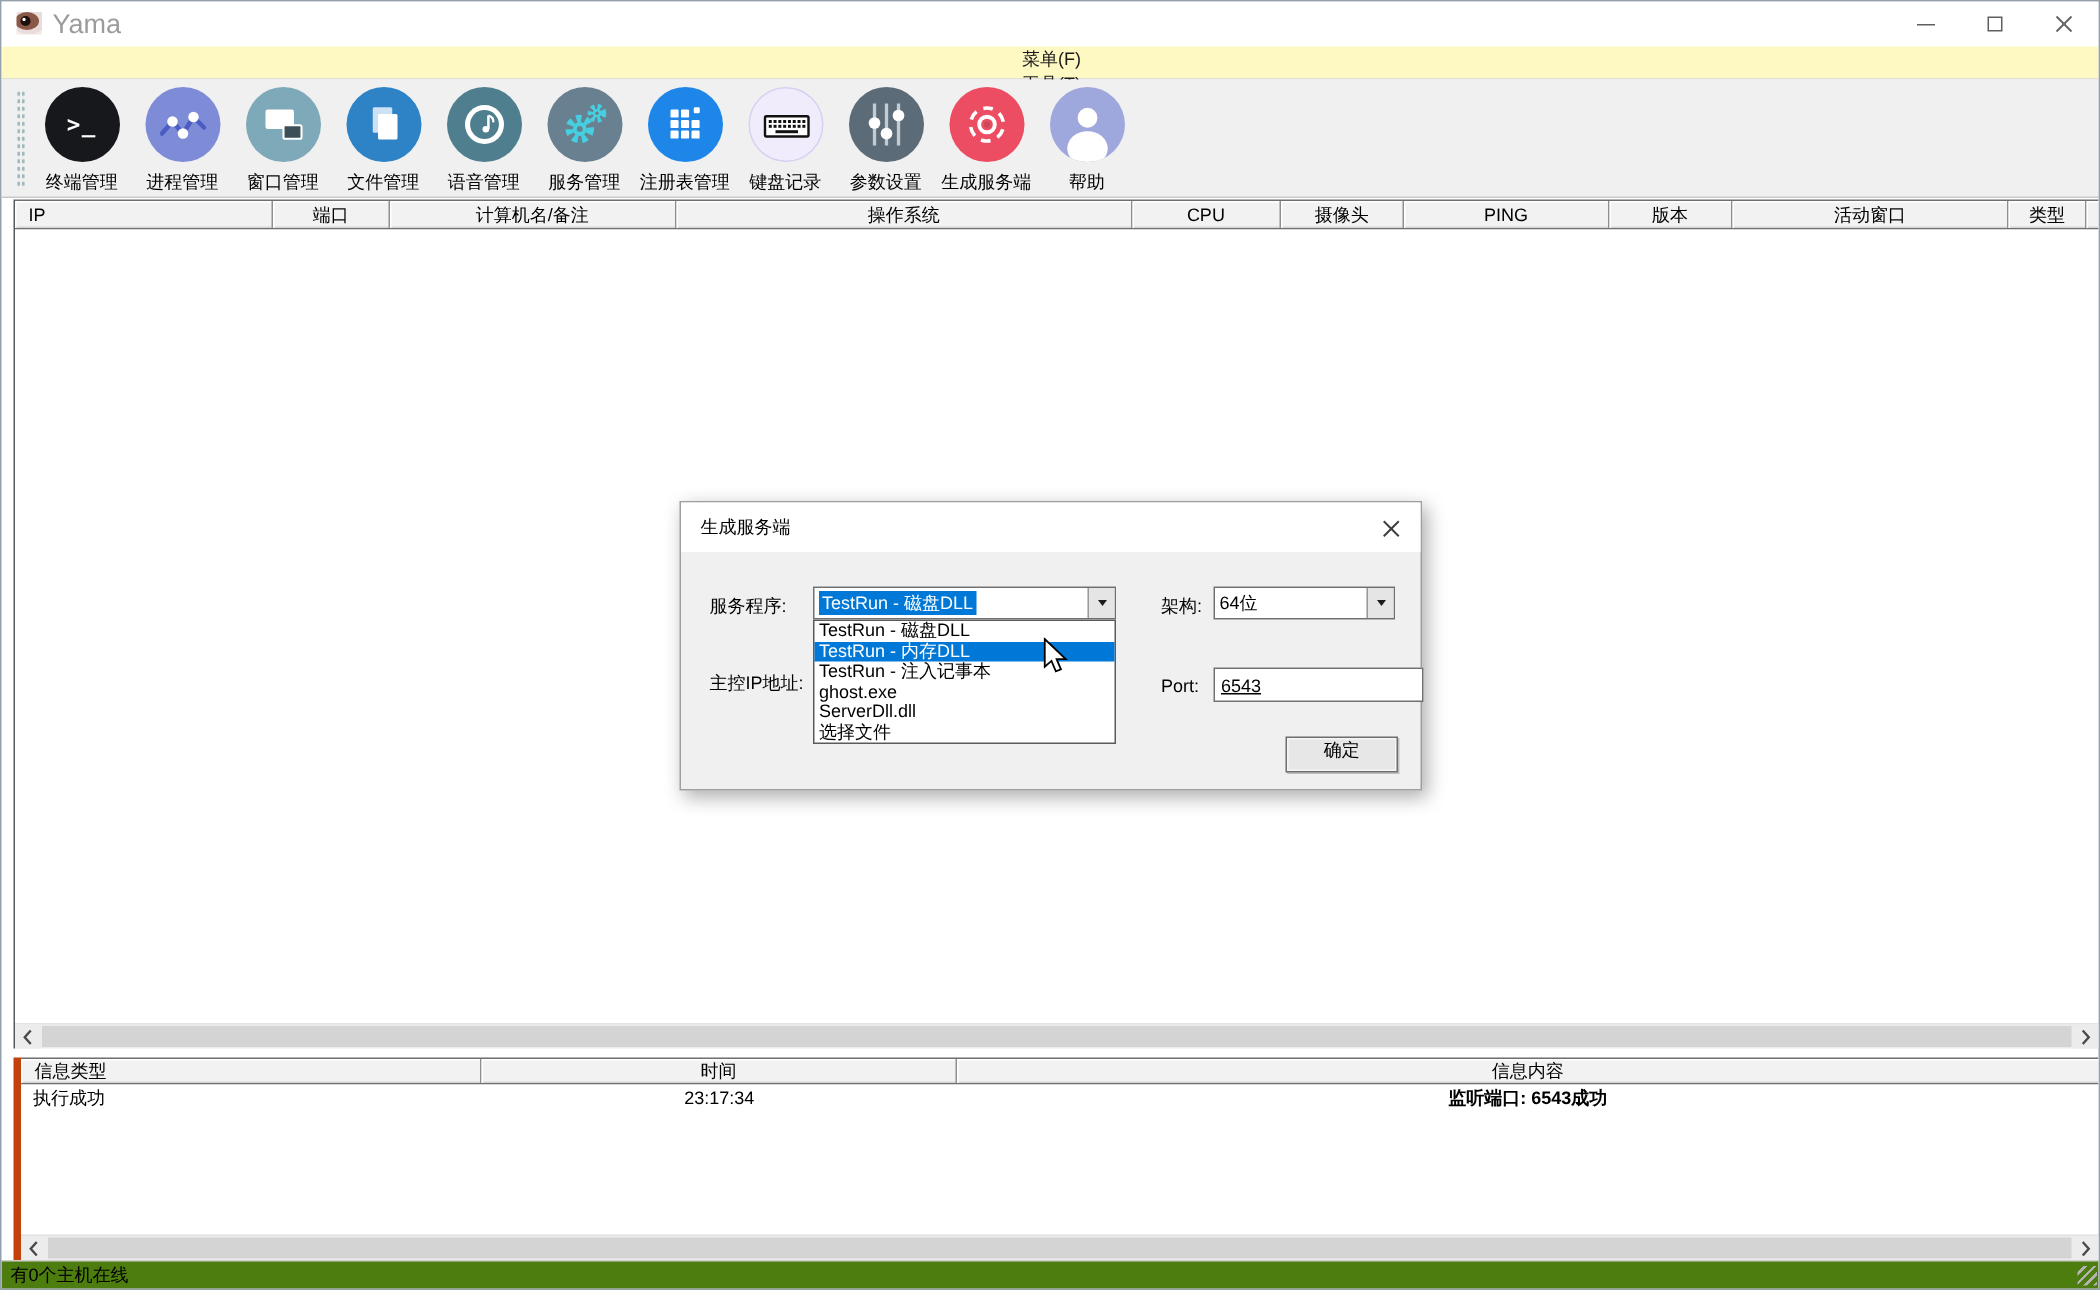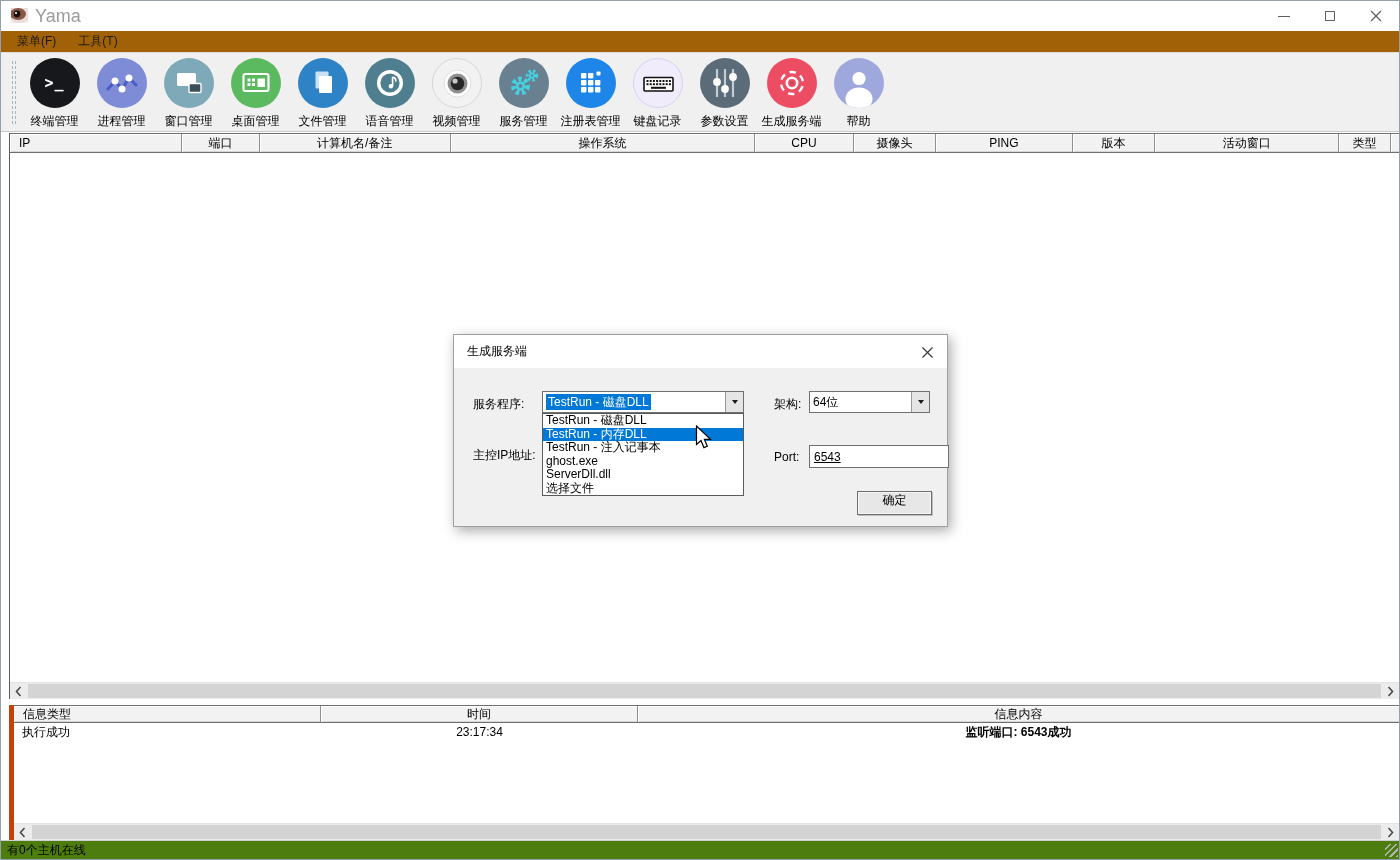--- a/index.html
+++ b/index.html
@@ -10,21 +10,21 @@
   
   .titlebar { position:absolute; left:0; top:0; right:0; height:30px; background:#ffffff; }
   .app-icon { position:absolute; left:10px; top:7px; width:17px; height:15px; }
   .title-text { position:absolute; left:34px; top:0; line-height:30px; color:#9b9b9b; font-size:18px; }
   .win-controls { position:absolute; right:0; top:0; height:30px; display:flex; }
   .wbtn { width:46px; height:30px; display:flex; align-items:center; justify-content:center; }
   .glyph-min { width:12px; height:1px; background:#5f5f5f; }
   .glyph-max { width:10px; height:10px; border:1px solid #5f5f5f; }
 
   
-  .menubar { position:absolute; left:0; top:30px; right:0; height:22px; background:#a16207; border-bottom:1px solid #dedede; display:flex; align-items:center; padding-left:8px; }
+  .menubar { position:absolute; left:0; top:30px; right:0; height:22px; background:#fef9c3; border-bottom:1px solid #dedede; display:flex; align-items:center; padding-left:8px;flex-direction:column; }
   .menu-item { padding:0 8px; margin-right:6px; color:#1a1a1a; }
 
   
   .toolbar { position:absolute; left:0; top:52px; right:0; height:79px; background:#f0f0f0; border-bottom:1px solid #c9c9c9; display:flex; align-items:flex-start; padding:5px 0 0 10px; }
   .gripper { width:6px; height:66px; margin:2px 4px 0 0;
     background-image:radial-gradient(#9fb9bd 0.8px, transparent 1px); background-size:3px 5px; }
   .titem { width:67px; display:flex; flex-direction:column; align-items:center; cursor:default; }
   .tcirc { width:50px; height:50px; border-radius:50%; overflow:hidden; position:relative; flex:none; }
   .tcirc svg { position:absolute; left:0; top:0; }
   .tlabel { margin-top:5px; font-size:12px; white-space:nowrap; }
@@ -148,33 +148,20 @@
     <div class="titem">
       <div class="tcirc" style="background:#7ea9b8">
         <svg width="50" height="50">
             <rect x="13" y="15" width="19" height="13" rx="1.5" fill="#fff"></rect>
         <rect x="25" y="25.5" width="12" height="9" rx="1" fill="#3c4e58" stroke="#fff" stroke-width="1.4"></rect>
           </svg>
       </div>
       <span class="tlabel">窗口管理</span>
     </div>
 
-    <div class="titem">
-      <div class="tcirc" style="background:#5bb95f">
-        <svg width="50" height="50">
-            <rect x="12.5" y="16" width="25" height="17" rx="2" fill="none" stroke="#fff" stroke-width="2.2"></rect>
-        <rect x="16.5" y="20.5" width="3" height="3" fill="#fff"></rect>
-            <rect x="21" y="20.5" width="3" height="3" fill="#fff"></rect>
-        <rect x="16.5" y="25" width="3" height="3" fill="#fff"></rect>
-            <rect x="21" y="25" width="3" height="3" fill="#fff"></rect>
-        <rect x="26.5" y="20.5" width="7.5" height="8.5" fill="#fff"></rect>
-          </svg>
-      </div>
-      <span class="tlabel">桌面管理</span>
-    </div>
 
     <div class="titem">
       <div class="tcirc" style="background:#2d83c6">
         <svg width="50" height="50">
             <rect x="17.5" y="13.5" width="13" height="17" rx="1" fill="#cde1f4"></rect>
         <rect x="21" y="18" width="13" height="17" rx="1" fill="#fff"></rect>
           </svg>
       </div>
       <span class="tlabel">文件管理</span>
     </div>
@@ -185,31 +172,20 @@
             <circle cx="25" cy="25" r="13" fill="#fff"></circle>
             <circle cx="25" cy="25" r="9.6" fill="#4f7f8e"></circle>
         <path d="M27.6,19 v9" stroke="#fff" stroke-width="1.7" fill="none"></path>
         <path d="M27.6,19 q3.8,1.2 3.2,4.6" stroke="#fff" stroke-width="1.5" fill="none"></path>
         <circle cx="25.9" cy="28.2" r="2.2" fill="#fff"></circle>
           </svg>
       </div>
       <span class="tlabel">语音管理</span>
     </div>
 
-    <div class="titem">
-      <div class="tcirc" style="background:#f2f2f2;border:1px solid #d6d6d6">
-        <svg width="50" height="50">
-            <circle cx="24.5" cy="24.5" r="13.5" fill="#fff" stroke="#dedede"></circle>
-        <circle cx="24.5" cy="24.5" r="10" fill="#8f8f8f"></circle>
-            <circle cx="24.5" cy="24.5" r="6.8" fill="#262626"></circle>
-        <circle cx="22" cy="22" r="2.6" fill="#c9c9c9"></circle>
-          </svg>
-      </div>
-      <span class="tlabel">视频管理</span>
-    </div>
 
     <div class="titem">
       <div class="tcirc" style="background:#68808f">
         <svg width="50" height="50">
         <circle cx="21.5" cy="28" r="7" fill="none" stroke="#45cfe0" stroke-width="5" stroke-dasharray="3.4 2.7"></circle>
         <circle cx="21.5" cy="28" r="4.6" fill="#45cfe0"></circle>
             <circle cx="21.5" cy="28" r="2" fill="#68808f"></circle>
         <circle cx="33" cy="17.5" r="4.4" fill="none" stroke="#45cfe0" stroke-width="3.6" stroke-dasharray="2.3 1.9"></circle>
         <circle cx="33" cy="17.5" r="2.9" fill="#45cfe0"></circle>
             <circle cx="33" cy="17.5" r="1.2" fill="#68808f"></circle>

